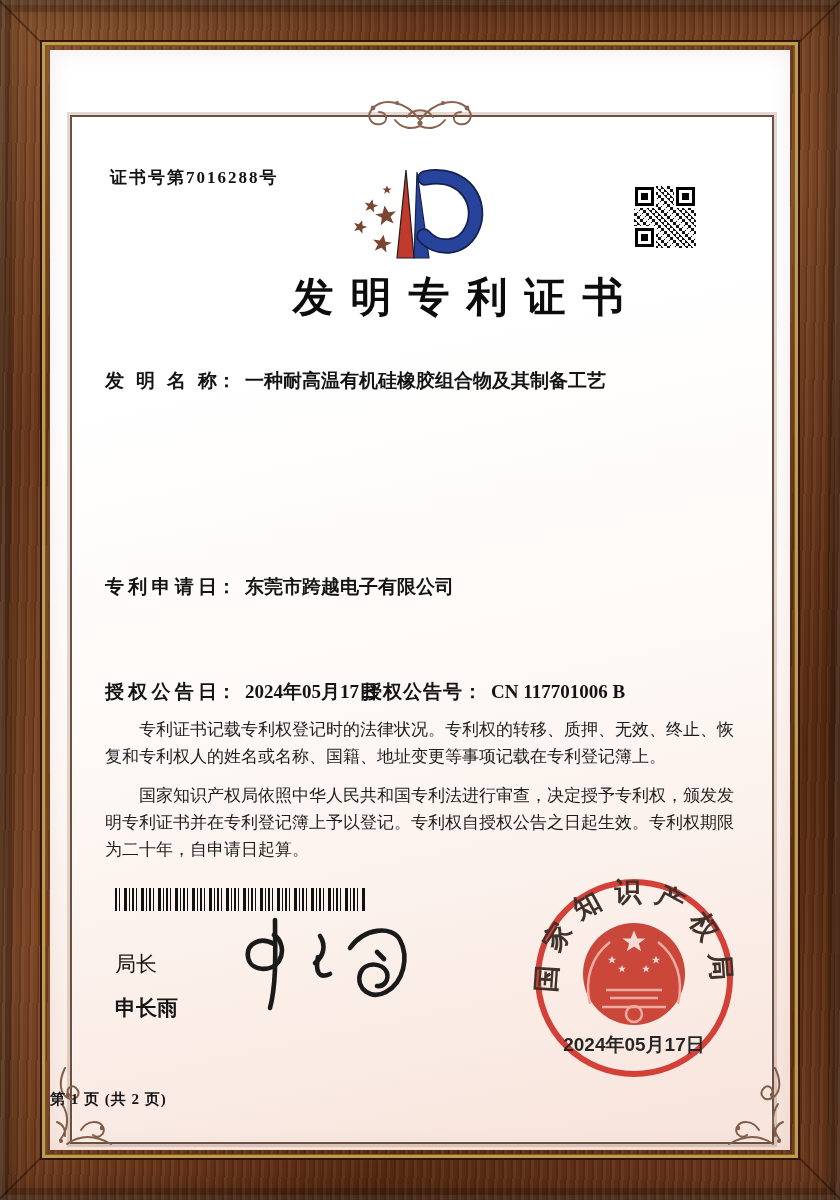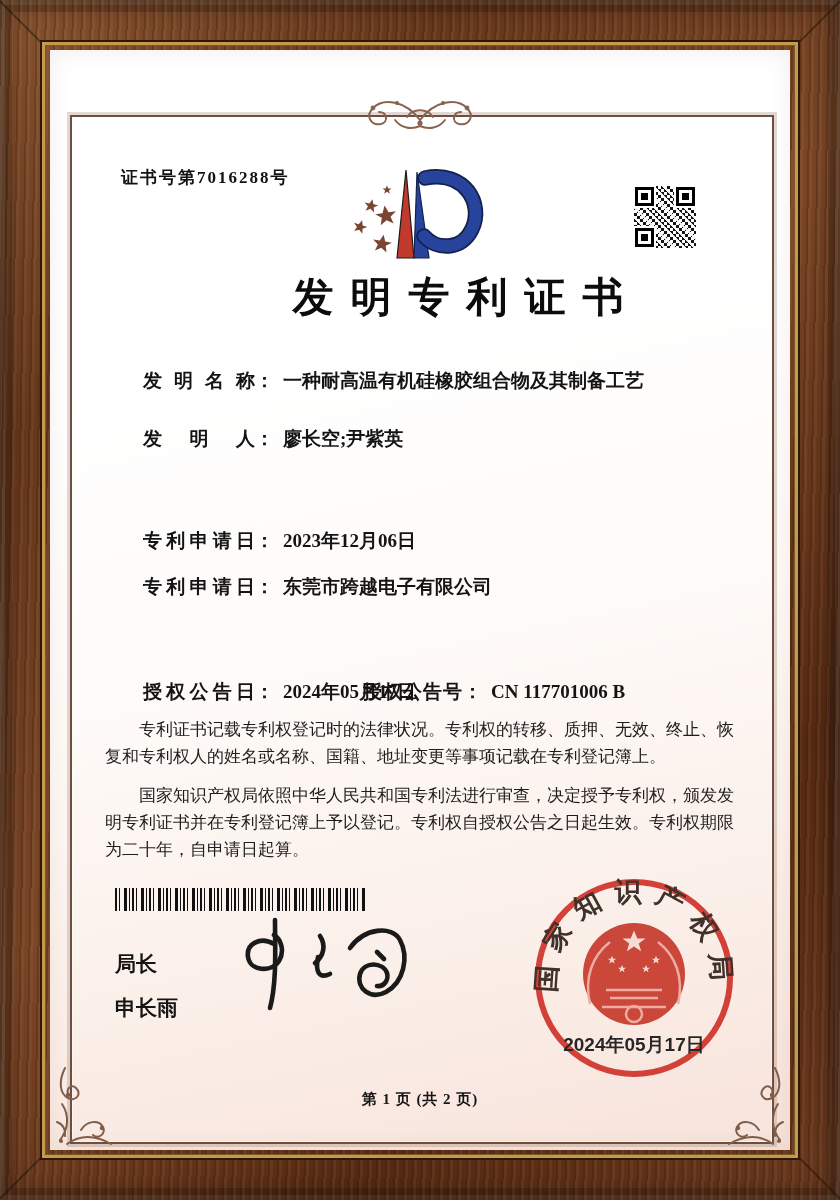--- a/index.html
+++ b/index.html
@@ -29,59 +29,59 @@
 
   .inner-border{position:absolute;left:20px;top:65px;width:700px;height:1025px;
     border:2px solid #6e4e3e;
     box-shadow:0 0 0 3px rgba(150,118,100,.28), inset 0 0 0 1px rgba(255,255,255,.55);}
 
   .orn-top{position:absolute;left:285px;top:40px;}
   .orn-bl{position:absolute;left:3px;top:1014px;}
   .orn-br{position:absolute;left:675px;top:1014px;transform:scaleX(-1);}
 
   
-  .certno{position:absolute;left:71px;top:116px;font-size:17px;font-weight:700;
+  .certno{position:absolute;left:60px;top:116px;font-size:17px;font-weight:700;
     letter-spacing:2px;color:#121212;text-align:center;}
   .logo{position:absolute;left:290px;top:104px;}
   .qr{position:absolute;left:584px;top:136px;width:62px;height:62px;
     background:
       repeating-linear-gradient(45deg,rgba(255,255,255,.92) 0 2px,rgba(255,255,255,0) 2px 7px),
       conic-gradient(#151515 25%,#fff 0 50%,#151515 0 75%,#fff 0);
     background-size:auto,6px 6px;outline:3px solid #fff;}
   .qrf{position:absolute;width:13px;height:13px;border:3px solid #000;background:#fff;
     box-shadow:0 0 0 2px #fff;}
   .qrf::after{content:"";position:absolute;left:3px;top:3px;width:7px;height:7px;background:#000;}
   .qrf.tl{left:1px;top:1px;}.qrf.tr{right:1px;top:1px;}.qrf.bl{left:1px;bottom:1px;}
 
   .title{position:absolute;left:0;top:220px;width:816px;text-align:center;
     font-size:41px;font-weight:700;letter-spacing:17px;text-indent:17px;color:#0c0c0c;}
 
   .row{position:absolute;left:55px;font-size:19px;color:#141414;white-space:nowrap;font-weight:600;}
-  .row .lbl{display:inline-block;width:112px;text-align:justify;text-align-last:justify;font-weight:700;vertical-align:bottom;margin-left:38px;}
+  .row .lbl{display:inline-block;width:112px;text-align:justify;text-align-last:justify;font-weight:700;vertical-align:bottom;}
   .row .colon{font-weight:700;margin-right:9px;}
   .pair2{position:absolute;left:258px;top:0;white-space:nowrap;}
   .pair2 .lbl2{font-weight:700;letter-spacing:1px;}
 
   .paras{position:absolute;left:55px;top:666px;width:640px;font-size:17px;
     line-height:27px;color:#1d1d1d;font-weight:500;}
   .paras p{margin:0 0 12px;text-indent:2em;}
 
   .barcode{position:absolute;left:65px;top:838px;width:250px;height:23px;
     background:repeating-linear-gradient(90deg,#111 0 2px,rgba(0,0,0,0) 2px 4px,#111 4px 5px,
       rgba(0,0,0,0) 5px 9px,#111 9px 12px,rgba(0,0,0,0) 12px 14px,#111 14px 15px,rgba(0,0,0,0) 15px 17px);}
 
-  .signer-title{position:absolute;left:65px;top:900px;font-size:21px;font-weight:700;
+  .signer-title{position:absolute;left:65px;top:900px;font-size:21px;font-weight:400;
     font-family:"Liberation Sans",sans-serif;color:#151515;}
   .signer-name{position:absolute;left:65px;top:944px;font-size:21px;font-weight:700;
     font-family:"Liberation Sans",sans-serif;color:#151515;text-align:right;}
   .signature{position:absolute;left:178px;top:862px;}
 
   .seal{position:absolute;left:482px;top:826px;width:204px;height:204px;opacity:.93;}
 
-  .footer{position:absolute;left:0;top:1040px;width:740px;text-align:center;
+  .footer{position:absolute;left:0;top:1040px;width:740px;
     font-size:15px;font-weight:700;color:#151515;letter-spacing:1px;}
 </style>
 </head>
 <body>
 
 <div class="frame">
   <div class="miter tl"></div>
   <div class="miter tr"></div>
   <div class="miter bl"></div>
   <div class="miter br"></div>
@@ -154,26 +154,20 @@
     <div class="qr">
       <div class="qrf tl"></div>
       <div class="qrf tr"></div>
       <div class="qrf bl"></div>
     </div>
 
     <div class="title">发明专利证书</div>
 
     <div class="row" style="top:318px">
       <span class="lbl">发明名称</span><span class="colon">：</span><span>一种耐高温有机硅橡胶组合物及其制备工艺</span>
-    </div>
-    <div class="row" style="top:376px">
-      <span class="lbl">发明人</span><span class="colon">：</span><span>廖长空;尹紫英</span>
-    </div>
-    <div class="row" style="top:478px">
-      <span class="lbl">专利申请日</span><span class="colon">：</span><span>2023年12月06日</span>
     </div>
     <div class="row" style="top:524px">
       <span class="lbl">专利申请日</span><span class="colon">：</span><span>东莞市跨越电子有限公司</span>
     </div>
     <div class="row" style="top:629px">
       <span class="lbl">授权公告日</span><span class="colon">：</span><span>2024年05月17日</span>
       <span class="pair2">
         <span class="lbl2">授权公告号</span><span class="colon">：</span><span>CN 117701006 B</span>
       </span>
     </div>

